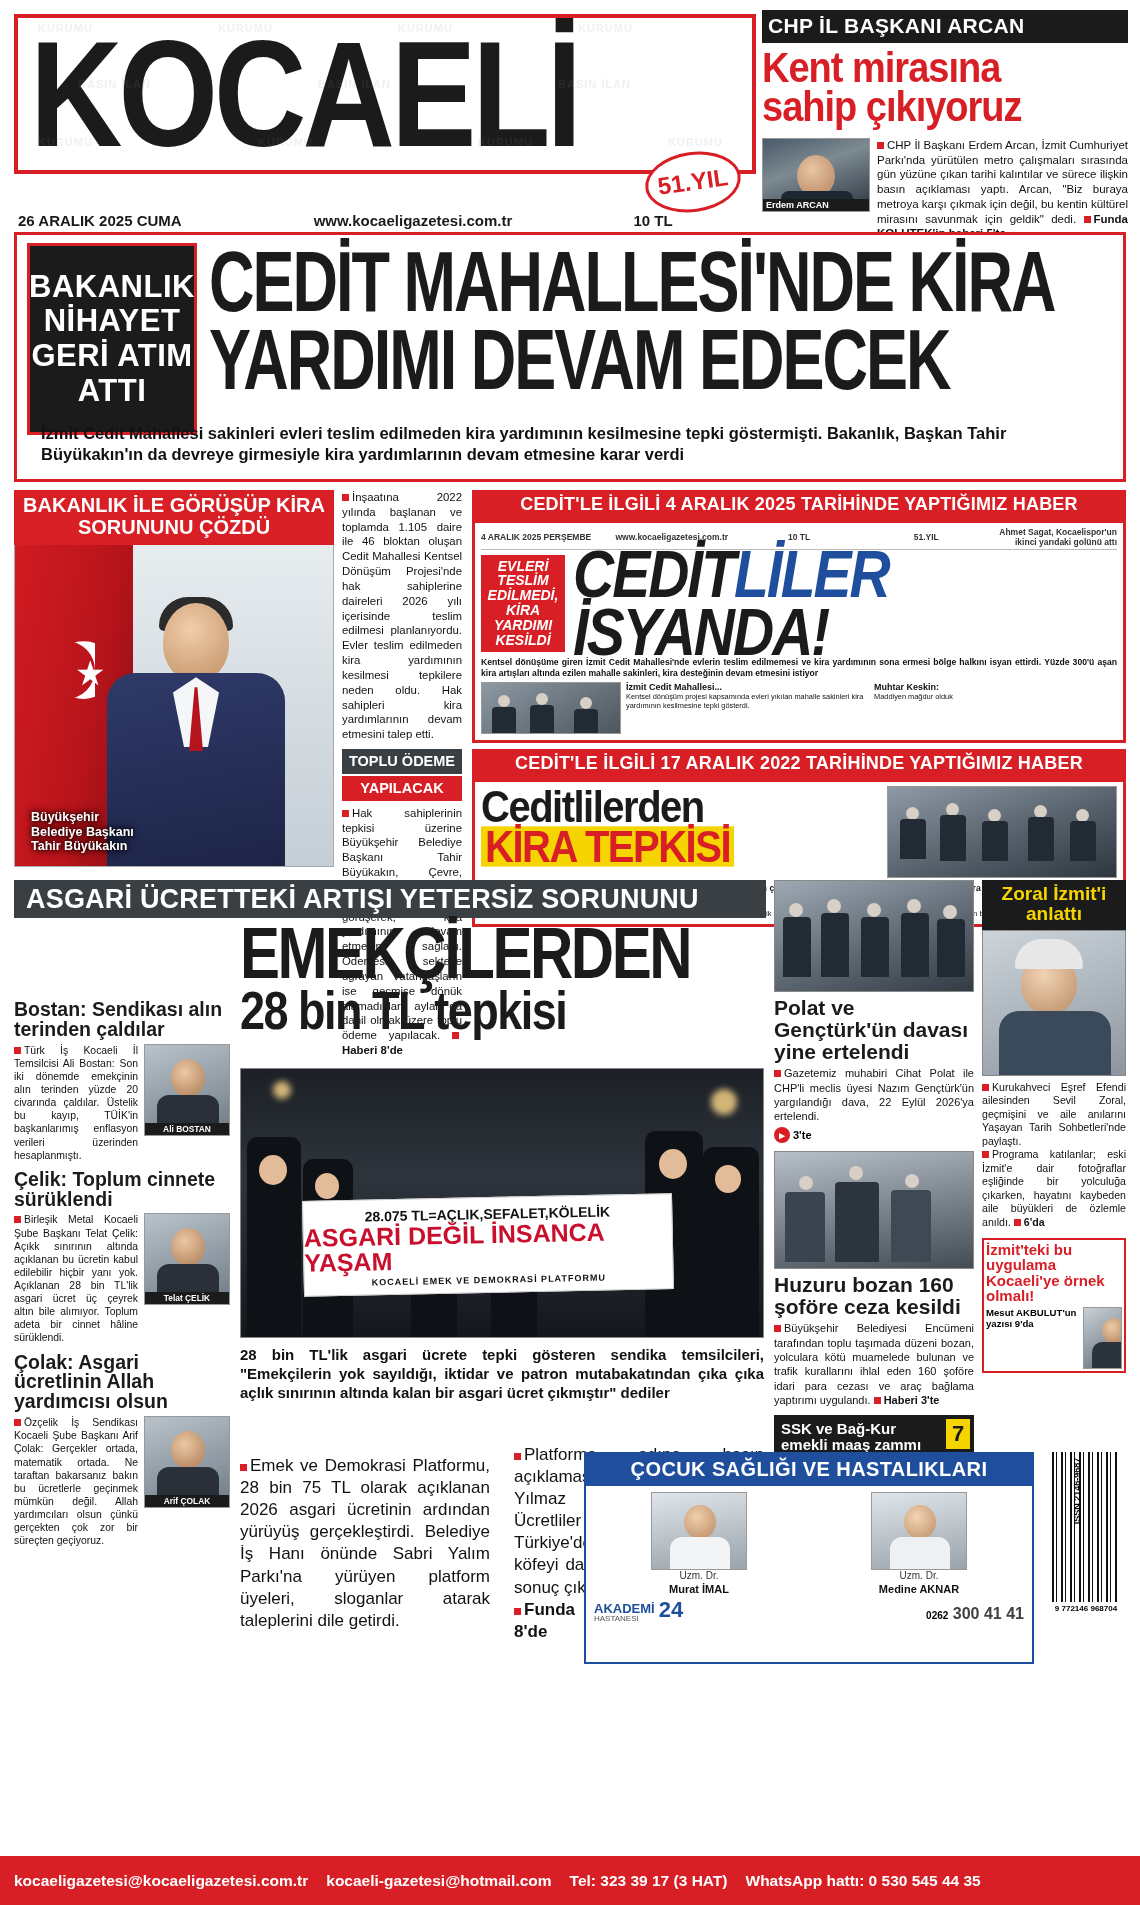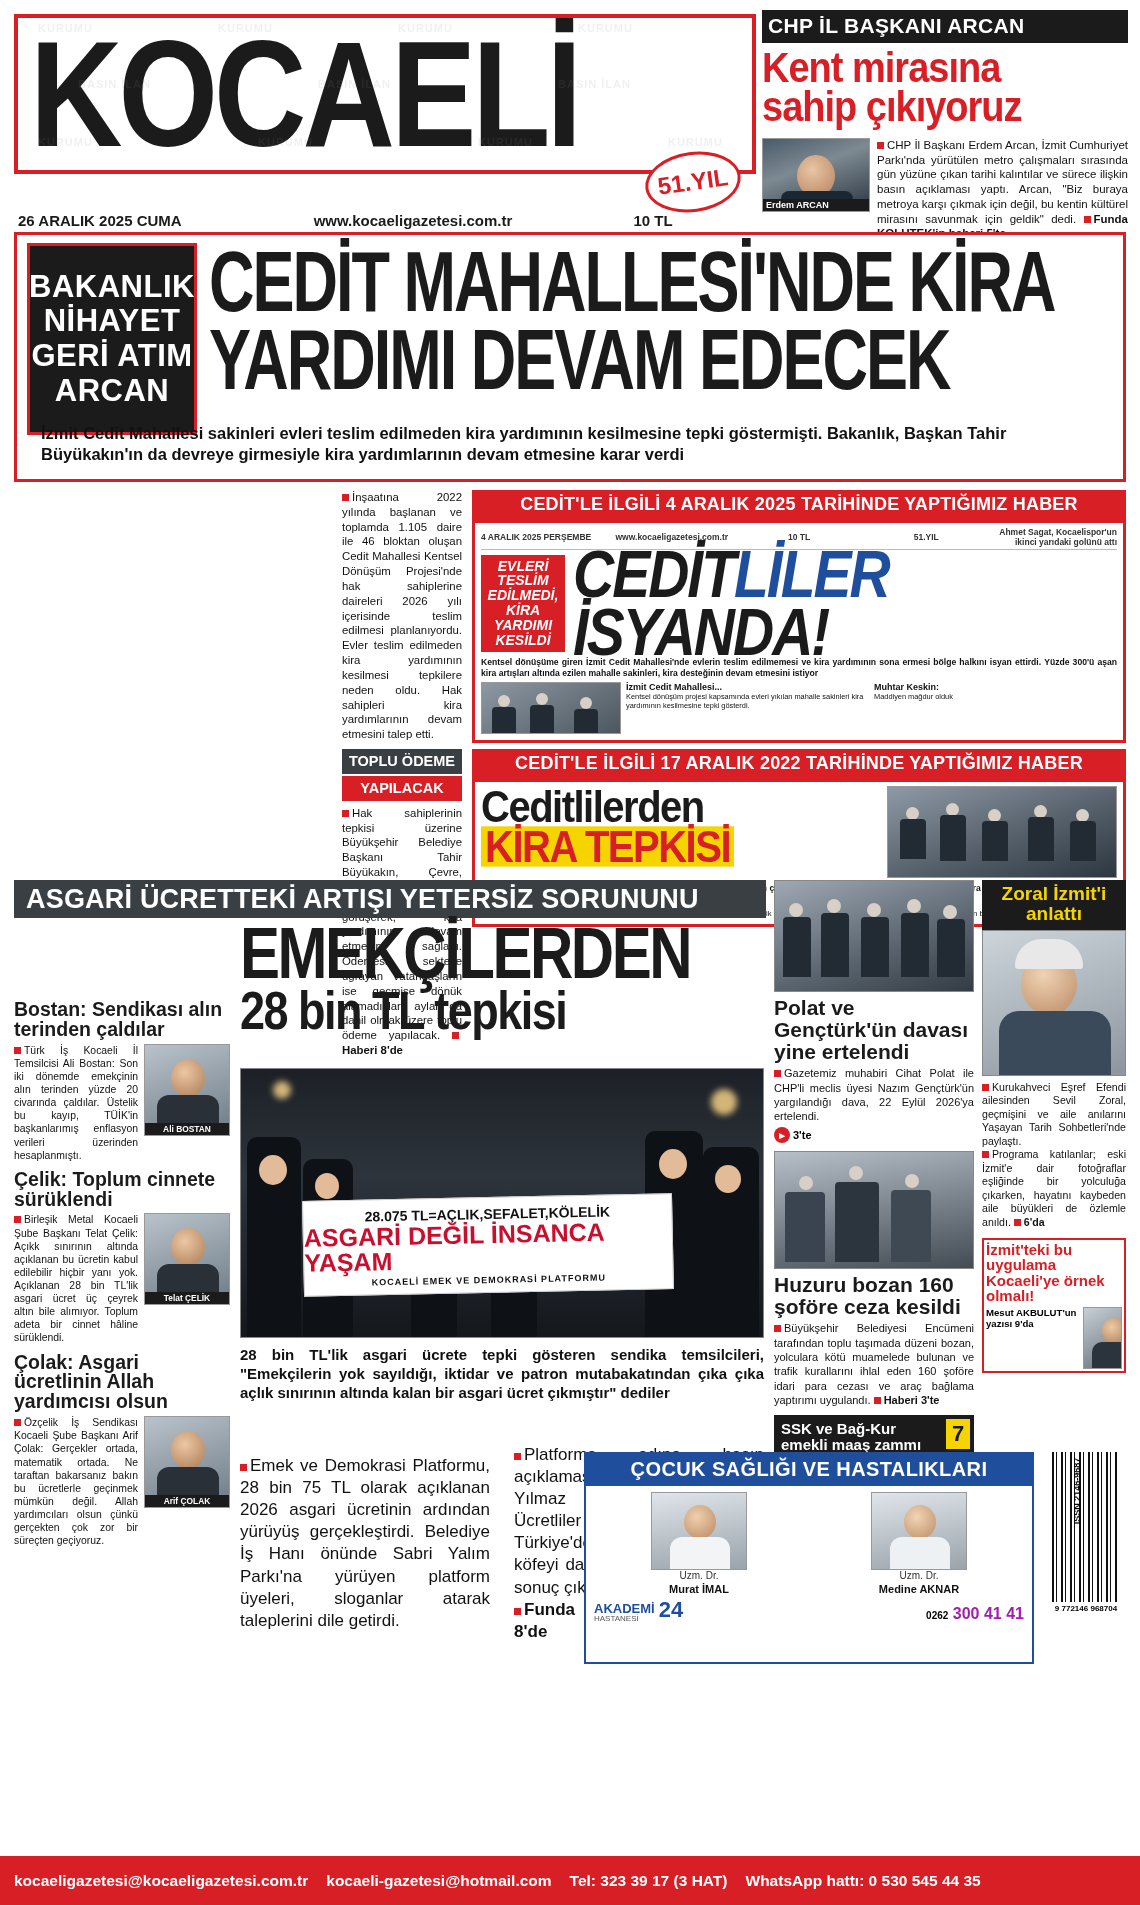--- a/index.html
+++ b/index.html
@@ -338,21 +338,21 @@
     width: 96px; height: 78px; margin: 0 auto; border:1px solid #999; position:relative; overflow:hidden;
     background: linear-gradient(170deg,#dfe5ea,#9aa3ab);
   }
   .ad-doc .dname { font-size: 11px; font-weight:bold; margin-top: 2px; color:#111; }
   .ad-doc .dtitle { font-size: 10px; color:#333; }
   .ad-foot {
     display:flex; align-items:flex-end; justify-content:space-between; padding: 2px 8px 4px;
   }
   .ad-logo { font-size: 13px; font-weight:bold; color:#1f4f9c; line-height:1.0; }
   .ad-logo small { display:block; font-size: 8px; color:#555; font-weight:normal; }
-  .ad-phone { font-size: 16px; font-weight:bold; color:#a21caf; }
+  .ad-phone { font-size: 16px; font-weight:bold; color:#404040; }
   .ad-24 { font-size: 22px; font-weight:bold; color:#1f4f9c; }
 
   
   .barcode { position:absolute; left: 1046px; top: 1452px; width: 80px; height: 180px; }
   .bc-bars { width: 66px; height: 150px; margin-left: 6px; background:
      repeating-linear-gradient(90deg, #111 0 2px, #fff 2px 4px, #111 4px 5px, #fff 5px 9px);}
   .bc-label { font-size: 8px; font-weight:bold; text-align:center; margin-top: 2px; }
   .bc-issn { position:absolute; left: -2px; top: 34px; transform: rotate(-90deg);
              font-size: 9px; font-weight:bold; white-space:nowrap; }
 
@@ -412,30 +412,48 @@
         </div>
         <div class="chp-text">
           <span class="sq"></span><span>CHP İl Başkanı Erdem Arcan, İzmit Cumhuriyet Parkı'nda yürütülen metro çalışmaları sırasında gün yüzüne çıkan tarihi kalıntılar ve sürece ilişkin basın açıklaması yaptı. Arcan, "Biz buraya metroya karşı çıkmak için değil, bu kentin kültürel mirasını savunmak için geldik" dedi.</span>
           <span class="sq"></span><b>Funda KOLUTEK'in haberi 5'te</b>
         </div>
       </div>
     </div>
   </div>
 
   <div class="lead">
-    <div class="lead-badge">BAKANLIK NİHAYET GERİ ATIM ARCAN</div>
+    <div class="lead-badge">BAKANLIK NİHAYET GERİ ATIM ATTI</div>
     <div class="lead-head">
       <span>CEDİT MAHALLESİ'NDE KİRA</span>
       <span class="l2">YARDIMI DEVAM EDECEK</span>
     </div>
     <div class="lead-sub">İzmit Cedit Mahallesi sakinleri evleri teslim edilmeden kira yardımının kesilmesine tepki göstermişti. Bakanlık, Başkan Tahir Büyükakın'ın da devreye girmesiyle kira yardımlarının devam etmesine karar verdi</div>
   </div>
 
   <div class="row2">
 
+    <div class="r2-photo">
+      <div class="r2-title">BAKANLIK İLE GÖRÜŞÜP KİRA SORUNUNU ÇÖZDÜ</div>
+      <div class="mayor-img">
+        <div class="flag">
+          <div class="moon"></div>
+          <div class="star">★</div>
+        </div>
+        <div class="bg-right"></div>
+        <div class="mayor">
+          <div class="hair"></div>
+          <div class="head"></div>
+          <div class="body"></div>
+          <div class="shirt"></div>
+          <div class="tie"></div>
+        </div>
+        <div class="mayor-cap">Büyükşehir Belediye Başkanı Tahir Büyükakın</div>
+      </div>
+    </div>
 
     <div class="r2-col">
       <div>
         <span class="sq"></span><span>İnşaatına 2022 yılında başlanan ve toplamda 1.105 daire ile 46 bloktan oluşan Cedit Mahallesi Kentsel Dönüşüm Projesi'nde hak sahiplerine daireleri 2026 yılı içerisinde teslim edilmesi planlanıyordu. Evler teslim edilmeden kira yardımının kesilmesi tepkilere neden oldu. Hak sahipleri kira yardımlarının devam etmesini talep etti.</span>
       </div>
       <div class="toplu-bar">TOPLU ÖDEME</div>
       <div class="toplu-bar red">YAPILACAK</div>
       <div style="margin-top:5px">
         <span class="sq"></span><span>Hak sahiplerinin tepkisi üzerine Büyükşehir Belediye Başkanı Tahir Büyükakın, Çevre, Şehircilik ve İklim Değişikliği Bakanlığı ile görüşerek, kira yardımının devam etmesini sağladı. Ödemesi sekteye uğrayan vatandaşların ise geçmişe dönük alamadıkları aylar da dahil olmak üzere toplu ödeme yapılacak.</span>
         <span class="sq"></span><b class="ref">Haberi 8'de</b>

